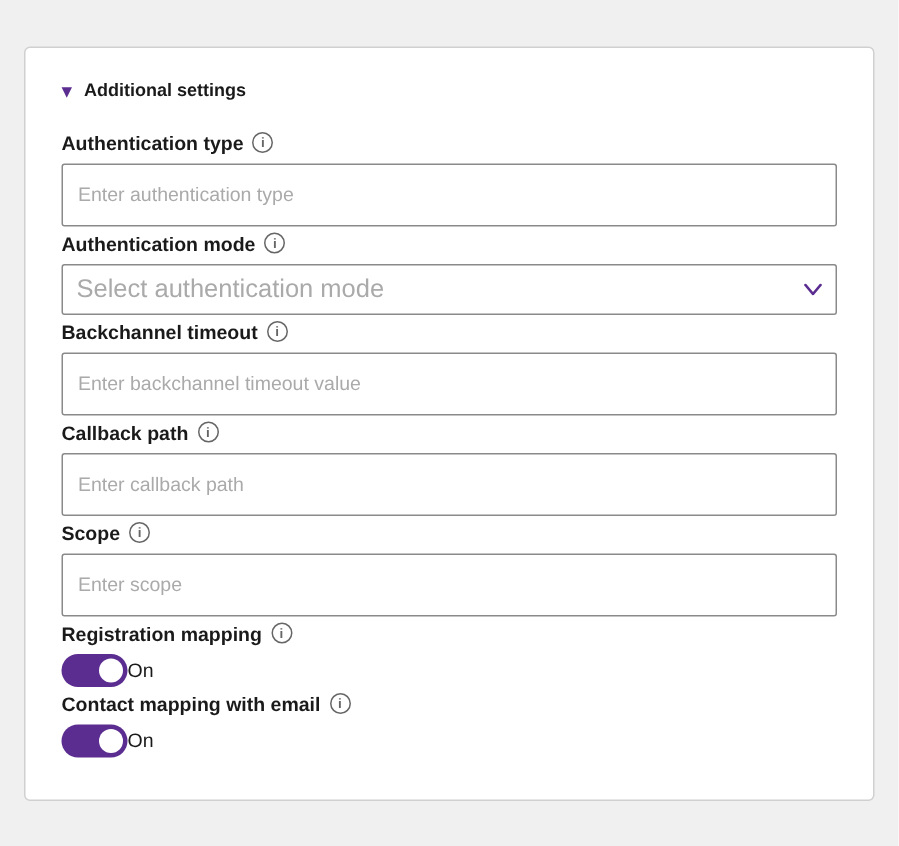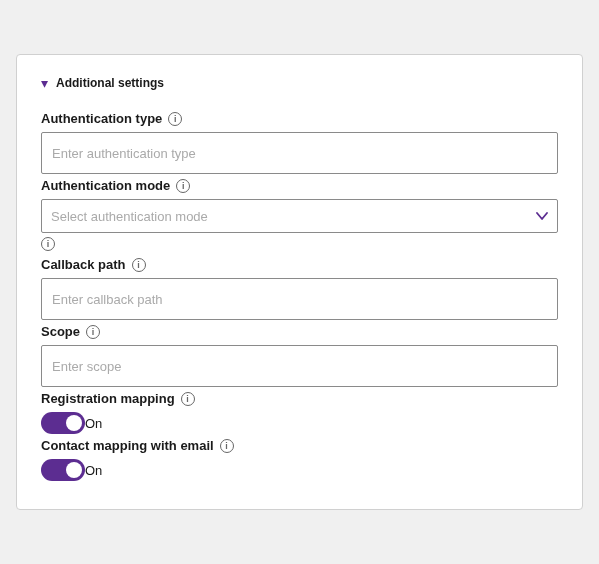--- a/index.html
+++ b/index.html
@@ -191,28 +191,30 @@
     </div>
     <div class="select-wrapper">
       <select class="select-input">
         <option value="" disabled="" selected=""></option>
       </select>
       <span class="chevron-down-icon">
         <svg width="12" height="8" viewBox="0 0 12 8" fill="none" xmlns="http://www.w3.org/2000/svg">
           <path d="M1 1L6 7L11 1" stroke="#5c2d91" stroke-width="1.8" stroke-linecap="round" stroke-linejoin="round"></path>
         </svg>
       </span>
-      <span style="position:absolute; left:10px; top:50%; transform:translateY(-50%); font-size:13px; color:#aaaaaa; pointer-events:none;">Select authentication mode</span>
-    </div>
-  </div>
-
-  <div class="field-group">
-    <div class="field-label">
-      <span class="info-icon">i</span>
-    </div>
+      <span style="position:absolute; left:10px; top:50%; transform:translateY(-50%); font-size:17px; color:#aaaaaa; pointer-events:none;">Select authentication mode</span>
+    </div>
+  </div>
+
+  <div class="field-group">
+    <div class="field-label">
+      <span>Backchannel timeout</span>
+      <span class="info-icon">i</span>
+    </div>
+    <input class="text-input" type="text" placeholder="Enter backchannel timeout value" style="">
   </div>
 
   <div class="field-group">
     <div class="field-label">
       <span>Callback path</span>
       <span class="info-icon">i</span>
     </div>
     <input class="text-input" type="text" placeholder="Enter callback path" style="">
   </div>
 

